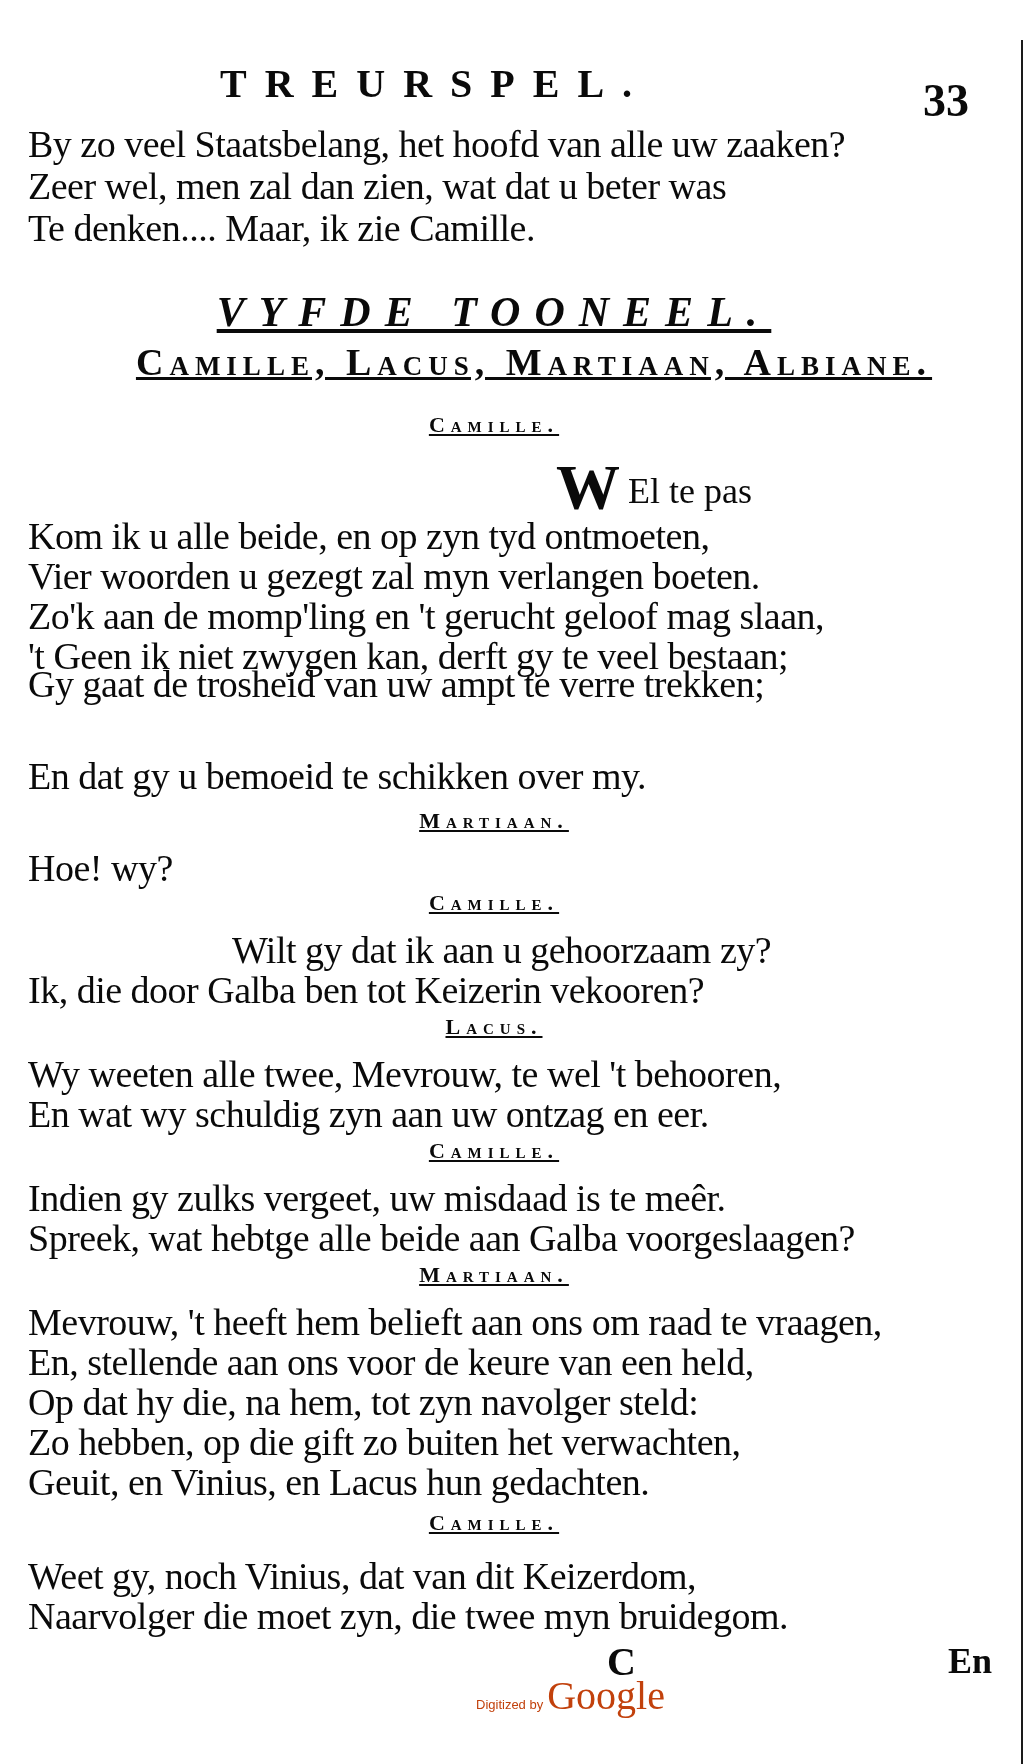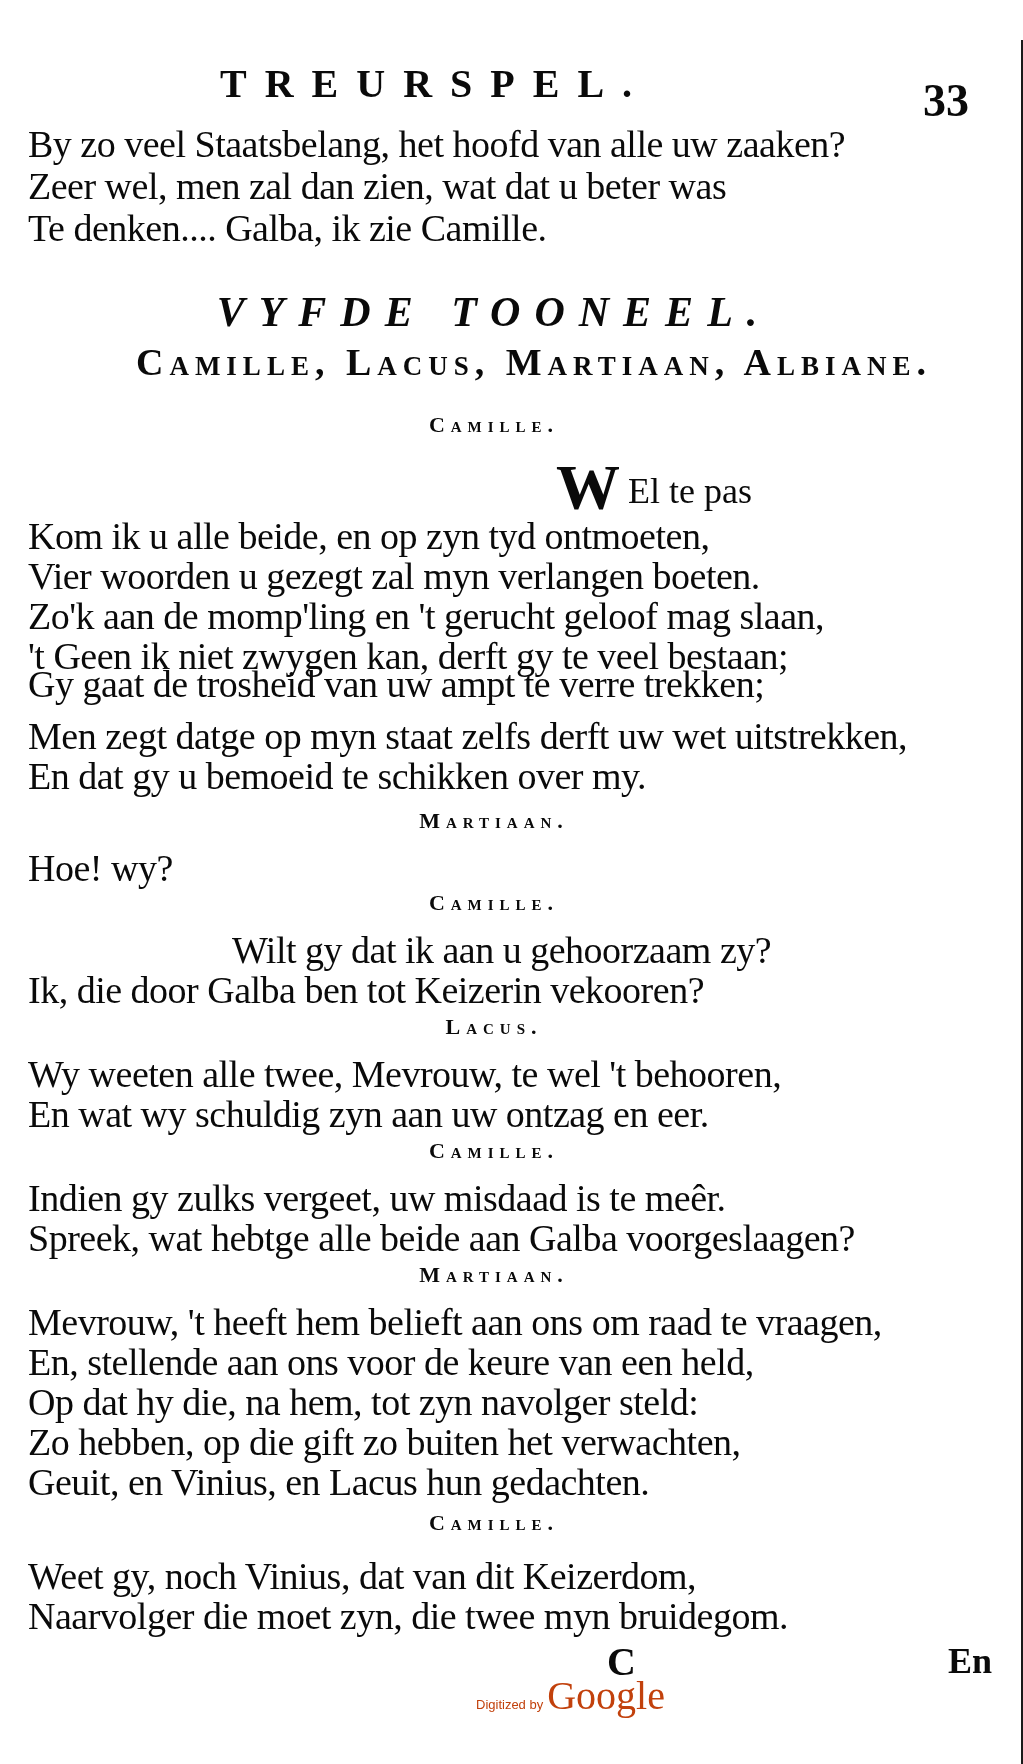--- a/index.html
+++ b/index.html
@@ -11,21 +11,21 @@
     .right-edge { position: absolute; right: 0; top: 40px; width: 2px; height: 1724px; background: #1a1a1a; }
     .running-head {
       position: absolute; top: 64px; left: 220px; font-size: 40px; letter-spacing: 18px;
       font-weight: bold; line-height: 1;
     }
     .page-number { position: absolute; top: 74px; left: 923px; font-size: 46px; font-weight: bold; }
     .line {
       position: absolute; left: 28px; font-size: 38px; line-height: 40px; white-space: nowrap;
       letter-spacing: -0.5px; transform-origin: left top;
     }
-    .center { position: absolute; left: 0; width: 988px; text-align: center; white-space: nowrap; }
+    .center { position: absolute; left: 0; width: 988px; text-align: center; white-space: nowrap; text-decoration: underline; }
     .scene-title { font-size: 42px; font-style: italic; letter-spacing: 14px; font-weight: bold; }
     .cast { font-size: 38px; font-variant: small-caps; letter-spacing: 6px; font-weight: bold; padding-left: 40px; }
     .speaker { font-size: 22px; font-variant: small-caps; letter-spacing: 6px; font-weight: bold; }
     .dropcap { position: absolute; left: 556px; top: 456px; font-size: 64px; font-weight: bold; line-height: 1; }
     .dropcap-rest { position: absolute; left: 628px; top: 470px; font-size: 36px; }
     .catchword { position: absolute; top: 1640px; left: 948px; font-size: 36px; font-weight: bold; }
     .signature { position: absolute; top: 1638px; left: 607px; font-size: 40px; font-weight: bold; }
     .watermark {
       position: absolute; top: 1672px; left: 476px; color: #c2410c; white-space: nowrap;
     }
@@ -36,35 +36,34 @@
 <body>
 
 <div class="page">
   <div class="right-edge"></div>
 
   <div class="running-head">TREURSPEL.</div>
   <div class="page-number">33</div>
 
   <div class="line" style="top:124px">By zo veel Staatsbelang, het hoofd van alle uw zaaken?</div>
   <div class="line" style="top:166px">Zeer wel, men zal dan zien, wat dat u beter was</div>
-  <div class="line" style="top:208px">Te denken.... Galba, ik zie Camille.</div>
+  <div class="line" style="top:208px">Te denken.... Maar, ik zie Camille.</div>
 
   <div class="center scene-title" style="top:288px">VYFDE TOONEEL.</div>
   <div class="center cast" style="top:340px">Camille, Lacus, Martiaan, Albiane.</div>
 
   <div class="center speaker" style="top:412px">Camille.</div>
   <div class="dropcap">W</div>
   <div class="dropcap-rest">El te pas</div>
 
   <div class="line" style="top:516px">Kom ik u alle beide, en op zyn tyd ontmoeten,</div>
   <div class="line" style="top:556px">Vier woorden u gezegt zal myn verlangen boeten.</div>
   <div class="line" style="top:596px">Zo'k aan de momp'ling en 't gerucht geloof mag slaan,</div>
   <div class="line" style="top:636px">'t Geen ik niet zwygen kan, derft gy te veel bestaan;</div>
   <div class="line" style="top:664px">Gy gaat de trosheid van uw ampt te verre trekken;</div>
-  <div class="line" style="top:716px">Men zegt datge op myn staat zelfs derft uw wet uitstrekken,</div>
   <div class="line" style="top:756px">En dat gy u bemoeid te schikken over my.</div>
 
   <div class="center speaker" style="top:808px">Martiaan.</div>
   <div class="line" style="top:848px">Hoe! wy?</div>
 
   <div class="center speaker" style="top:890px">Camille.</div>
   <div class="line" style="top:930px; left:232px">Wilt gy dat ik aan u gehoorzaam zy?</div>
   <div class="line" style="top:970px">Ik, die door Galba ben tot Keizerin vekooren?</div>
 
   <div class="center speaker" style="top:1014px">Lacus.</div>

